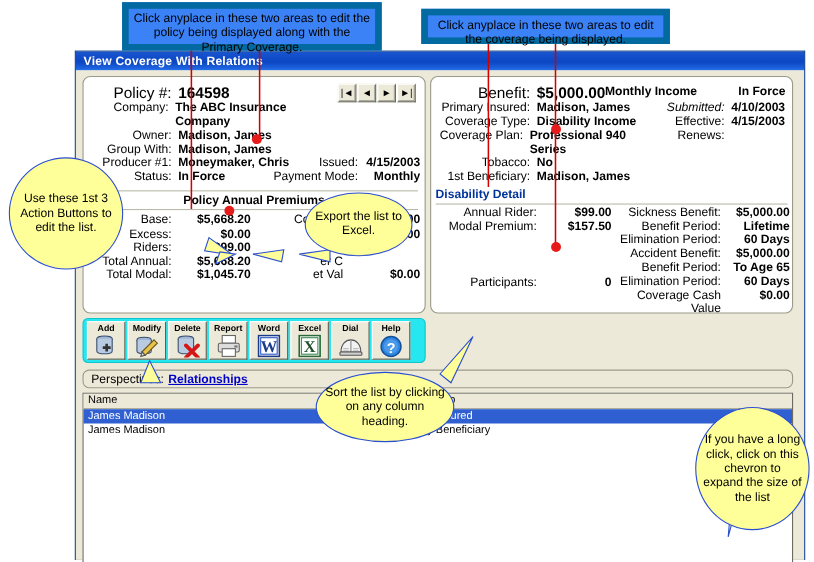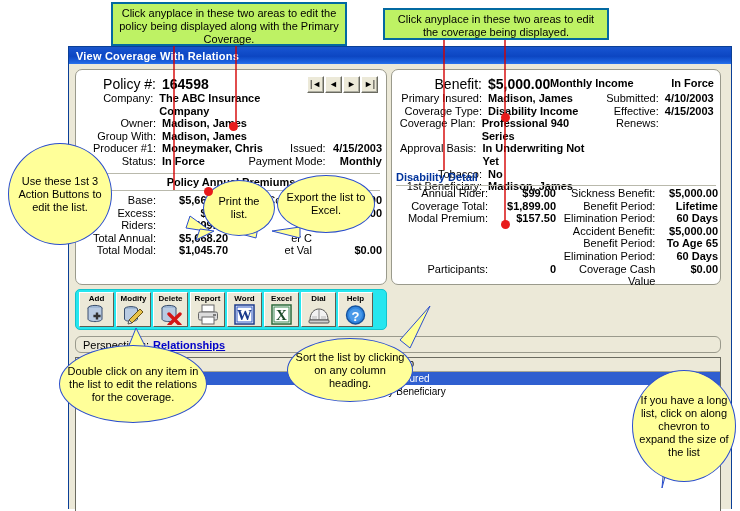--- a/index.html
+++ b/index.html
@@ -86,21 +86,21 @@
     font-size:10px;padding-left:4px;line-height:12px;
     border-right:1px solid #a6a695;box-sizing:border-box;overflow:hidden;white-space:nowrap;
   }
   .lrow{display:flex;height:13px;}
   .lrow.sel{background:#2f5fd0;color:#fff;}
   .lcell{font-size:10px;padding-left:4px;line-height:13px;box-sizing:border-box;overflow:hidden;white-space:nowrap;}
 
   
   #overlay{position:absolute;left:0;top:0;width:740px;height:511px;pointer-events:none;}
   .callout-rect{
-    position:absolute;background:#bef264;border:2px solid #0369a1;
+    position:absolute;background:#3b82f6;border:6px solid #0369a1;
     text-align:center;font-size:11px;line-height:13px;color:#000;
     padding:3px 4px;box-sizing:border-box;
   }
   .callout-oval{
     position:absolute;background:#ffff99;border:1px solid #2b4ecf;
     border-radius:50%;text-align:center;font-size:11px;line-height:13px;color:#000;
     display:flex;align-items:center;justify-content:center;padding:6px;box-sizing:border-box;
   }
   .dot{position:absolute;width:9px;height:9px;border-radius:50%;background:#e81b1b;}
 </style>
@@ -228,39 +228,35 @@
         </div>
         <div class="kv">
           <div class="lab" style="width:86px;">Coverage Type:</div>
           <div class="val">Disability Income</div>
         </div>
         <div class="kv">
           <div class="lab" style="width:86px;">Coverage Plan:</div>
           <div class="val">Professional 940 Series</div>
         </div>
         <div class="kv">
-          <div class="lab" style="width:86px;">Approval Basis:</div>
-          <div class="val">In Underwriting Not Yet</div>
-        </div>
-        <div class="kv">
           <div class="lab" style="width:86px;">Tobacco:</div>
           <div class="val">No</div>
         </div>
         <div class="kv">
           <div class="lab" style="width:86px;">1st Beneficiary:</div>
           <div class="val">Madison, James</div>
         </div>
       </div>
 
       <div style="position:absolute;left:158px;top:7px;font-weight:bold;font-size:11px;">Monthly Income</div>
       <div style="position:absolute;right:6px;top:7px;font-weight:bold;font-size:11px;">In Force</div>
 
       <div style="position:absolute;left:184px;top:22px;width:142px;">
         <div class="kv">
-          <div class="lab" style="width:84px;">Submitted:</div>
+          <div class="lab" style="width:84px;font-style:italic;">Submitted:</div>
           <div class="val" style="width:54px;">4/10/2003</div>
         </div>
         <div class="kv">
           <div class="lab" style="width:84px;">Effective:</div>
           <div class="val" style="width:54px;">4/15/2003</div>
         </div>
         <div class="kv">
           <div class="lab" style="width:84px;">Renews:</div>
           <div class="val" style="width:54px;"></div>
         </div>
@@ -270,32 +266,28 @@
         <div class="bluehead">Disability Detail</div>
         <div class="hr"></div>
       </div>
 
       <div style="position:absolute;left:4px;top:117px;width:160px;">
         <div class="kv">
           <div class="lab" style="width:92px;">Annual Rider:</div>
           <div class="val r" style="width:62px;">$99.00</div>
         </div>
         <div class="kv">
-          <div class="lab" style="width:92px;">Coverage Total:</div>
-          <div class="val r" style="width:62px;">$1,899.00</div>
-        </div>
-        <div class="kv">
           <div class="lab" style="width:92px;">Modal Premium:</div>
           <div class="val r" style="width:62px;">$157.50</div>
         </div>
       </div>
 
       <div style="position:absolute;left:4px;top:181px;width:160px;">
         <div class="kv">
-          <div class="lab" style="width:92px;margin-top:12px;">Participants:</div>
+          <div class="lab" style="width:92px;">Participants:</div>
           <div class="val r" style="width:62px;">0</div>
         </div>
       </div>
 
       <div style="position:absolute;left:160px;top:117px;width:166px;">
         <div class="kv">
           <div class="lab" style="width:106px;">Sickness Benefit:</div>
           <div class="val r" style="width:58px;">$5,000.00</div>
         </div>
         <div class="kv">
@@ -461,27 +453,25 @@
     <path d="M400 340 L430 306 L410 348 Z" fill="#ffff99" stroke="#2b4ecf"></path>
     <path d="M672 372 L662 488 L692 376 Z" fill="#ffff99" stroke="#2b4ecf"></path>
   </svg>
 
   <div class="callout-rect" style="left:111px;top:2px;width:236px;height:44px;">Click anyplace in these two areas to edit the policy being displayed along with the Primary Coverage.</div>
 
   <div class="callout-rect" style="left:383px;top:8px;width:226px;height:32px;">Click anyplace in these two areas to edit the coverage being displayed.</div>
 
   <div class="callout-oval" style="left:8px;top:143px;width:104px;height:102px;">Use these 1st 3 Action Buttons to edit the list.</div>
 
-  <div class="callout-oval" style="left:203px;top:180px;width:72px;height:56px;">Print the list.</div>
 
   <div class="callout-oval" style="left:277px;top:175px;width:98px;height:58px;">Export the list to Excel.</div>
 
-  <div class="callout-oval" style="left:59px;top:345px;width:148px;height:78px;">Double click on any item in the list to edit the relations for the coverage.</div>
 
   <div class="callout-oval" style="left:287px;top:338px;width:126px;height:64px;">Sort the list by clicking on any column heading.</div>
 
-  <div class="callout-oval" style="left:632px;top:370px;width:104px;height:112px;">If you have a long list, click on along chevron to expand the size of the list</div>
+  <div class="callout-oval" style="left:632px;top:370px;width:104px;height:112px;">If you have a long click, click on this chevron to expand the size of the list</div>
 
   <div class="dot" style="left:229px;top:122px;"></div>
   <div class="dot" style="left:204px;top:187px;"></div>
   <div class="dot" style="left:501px;top:113px;"></div>
   <div class="dot" style="left:501px;top:220px;"></div>
 </div>
 
 </body></html>

